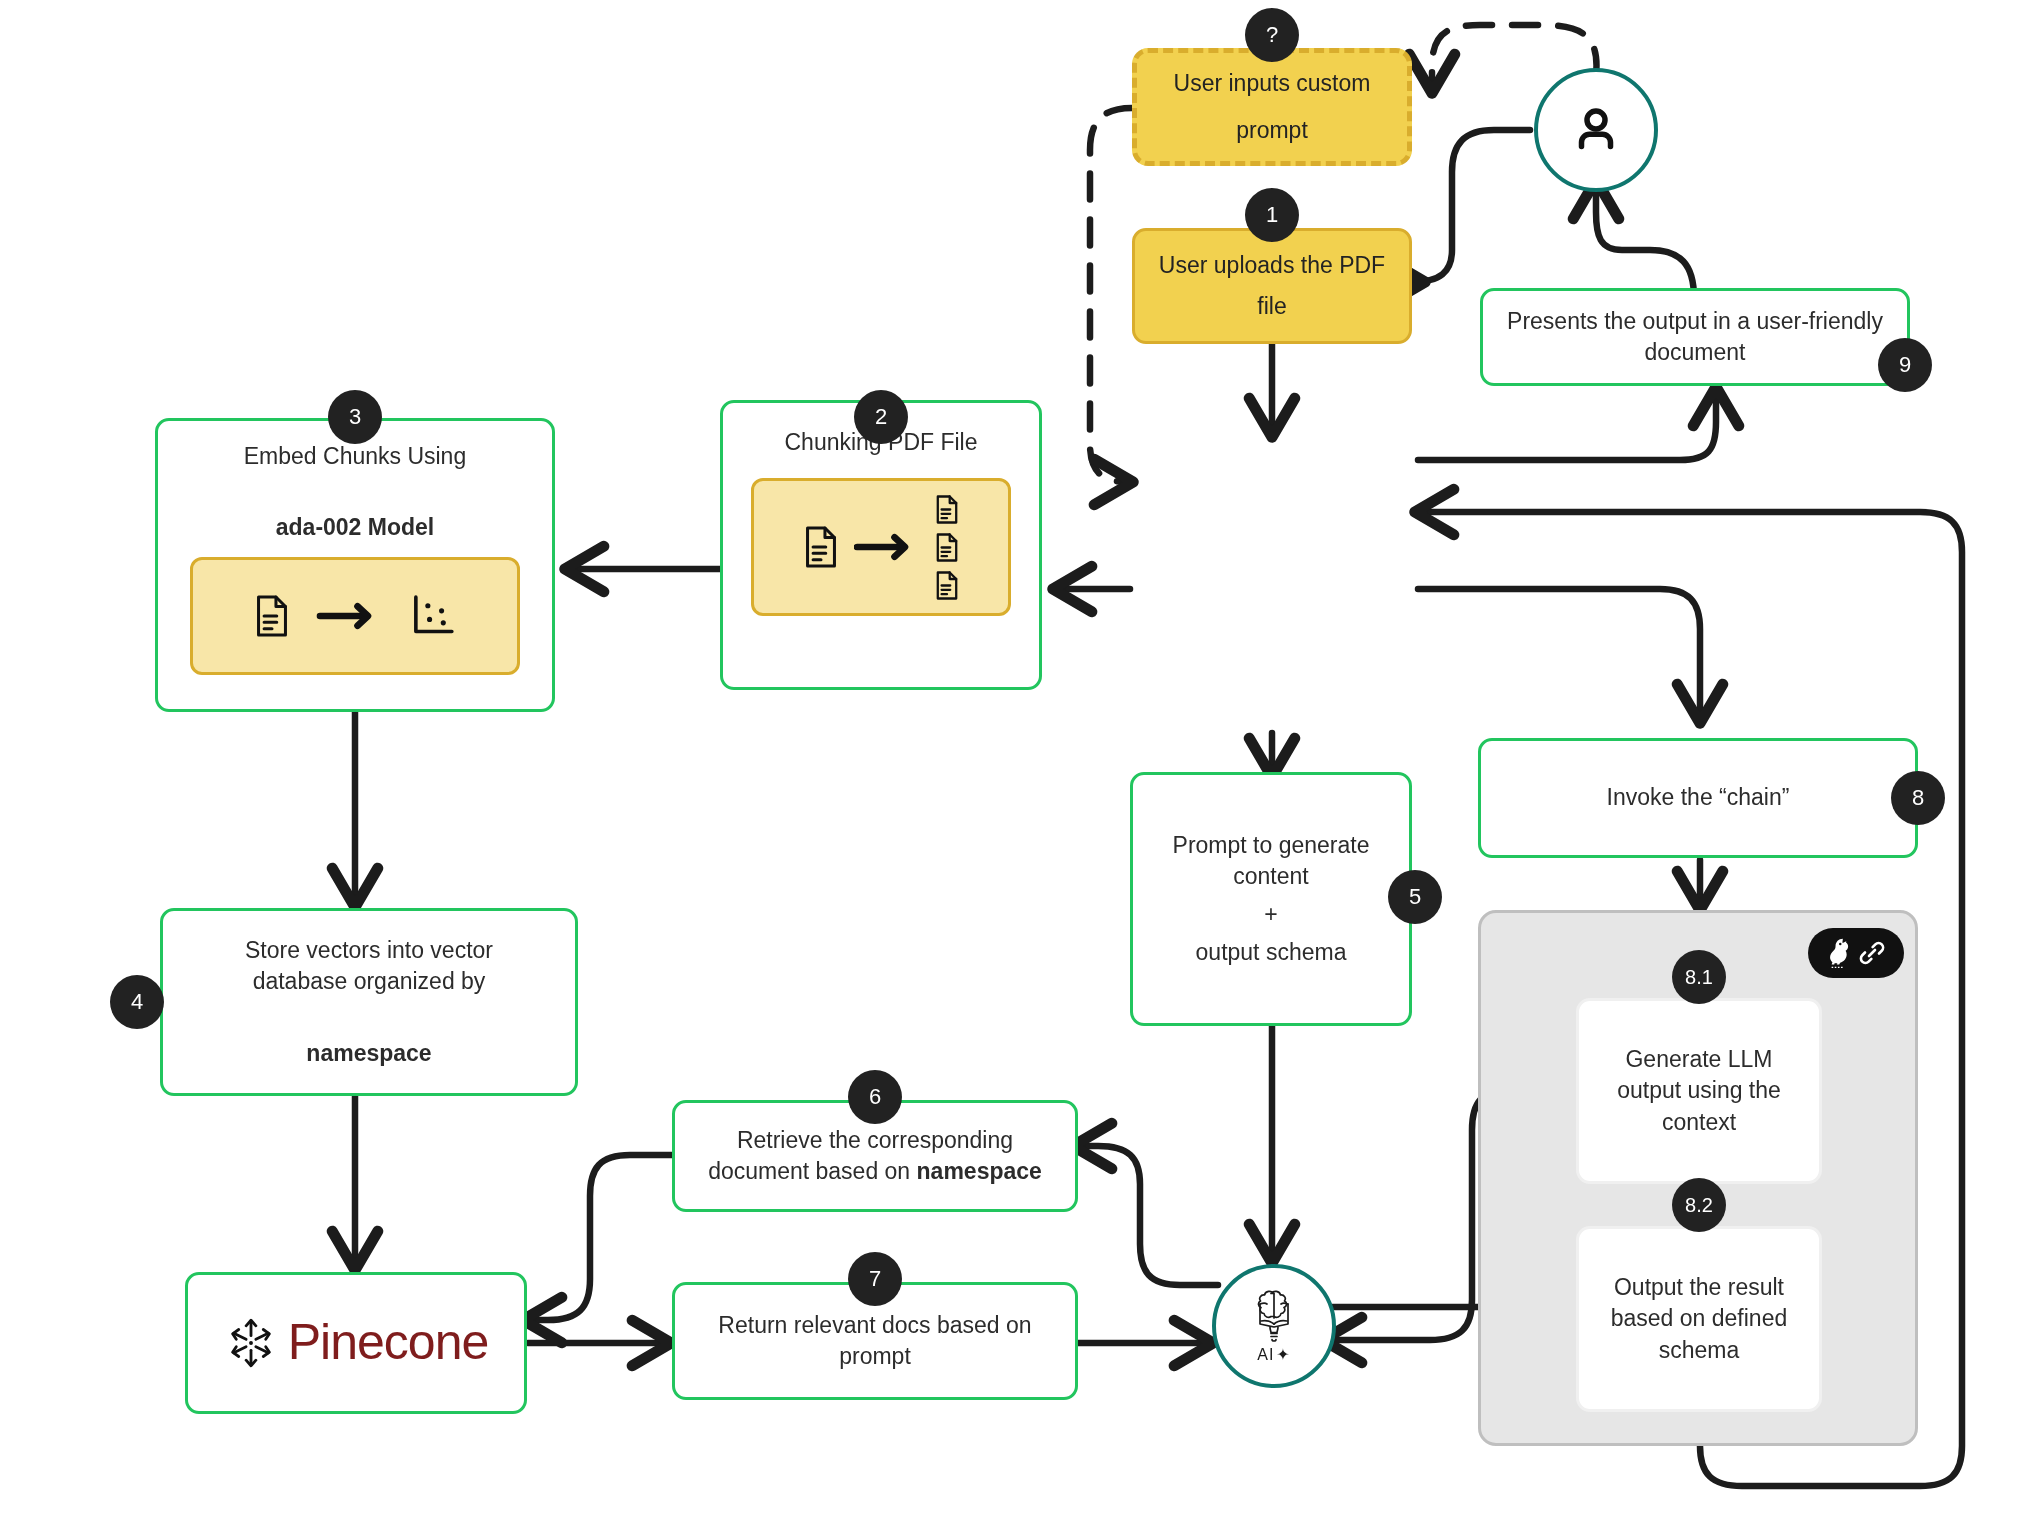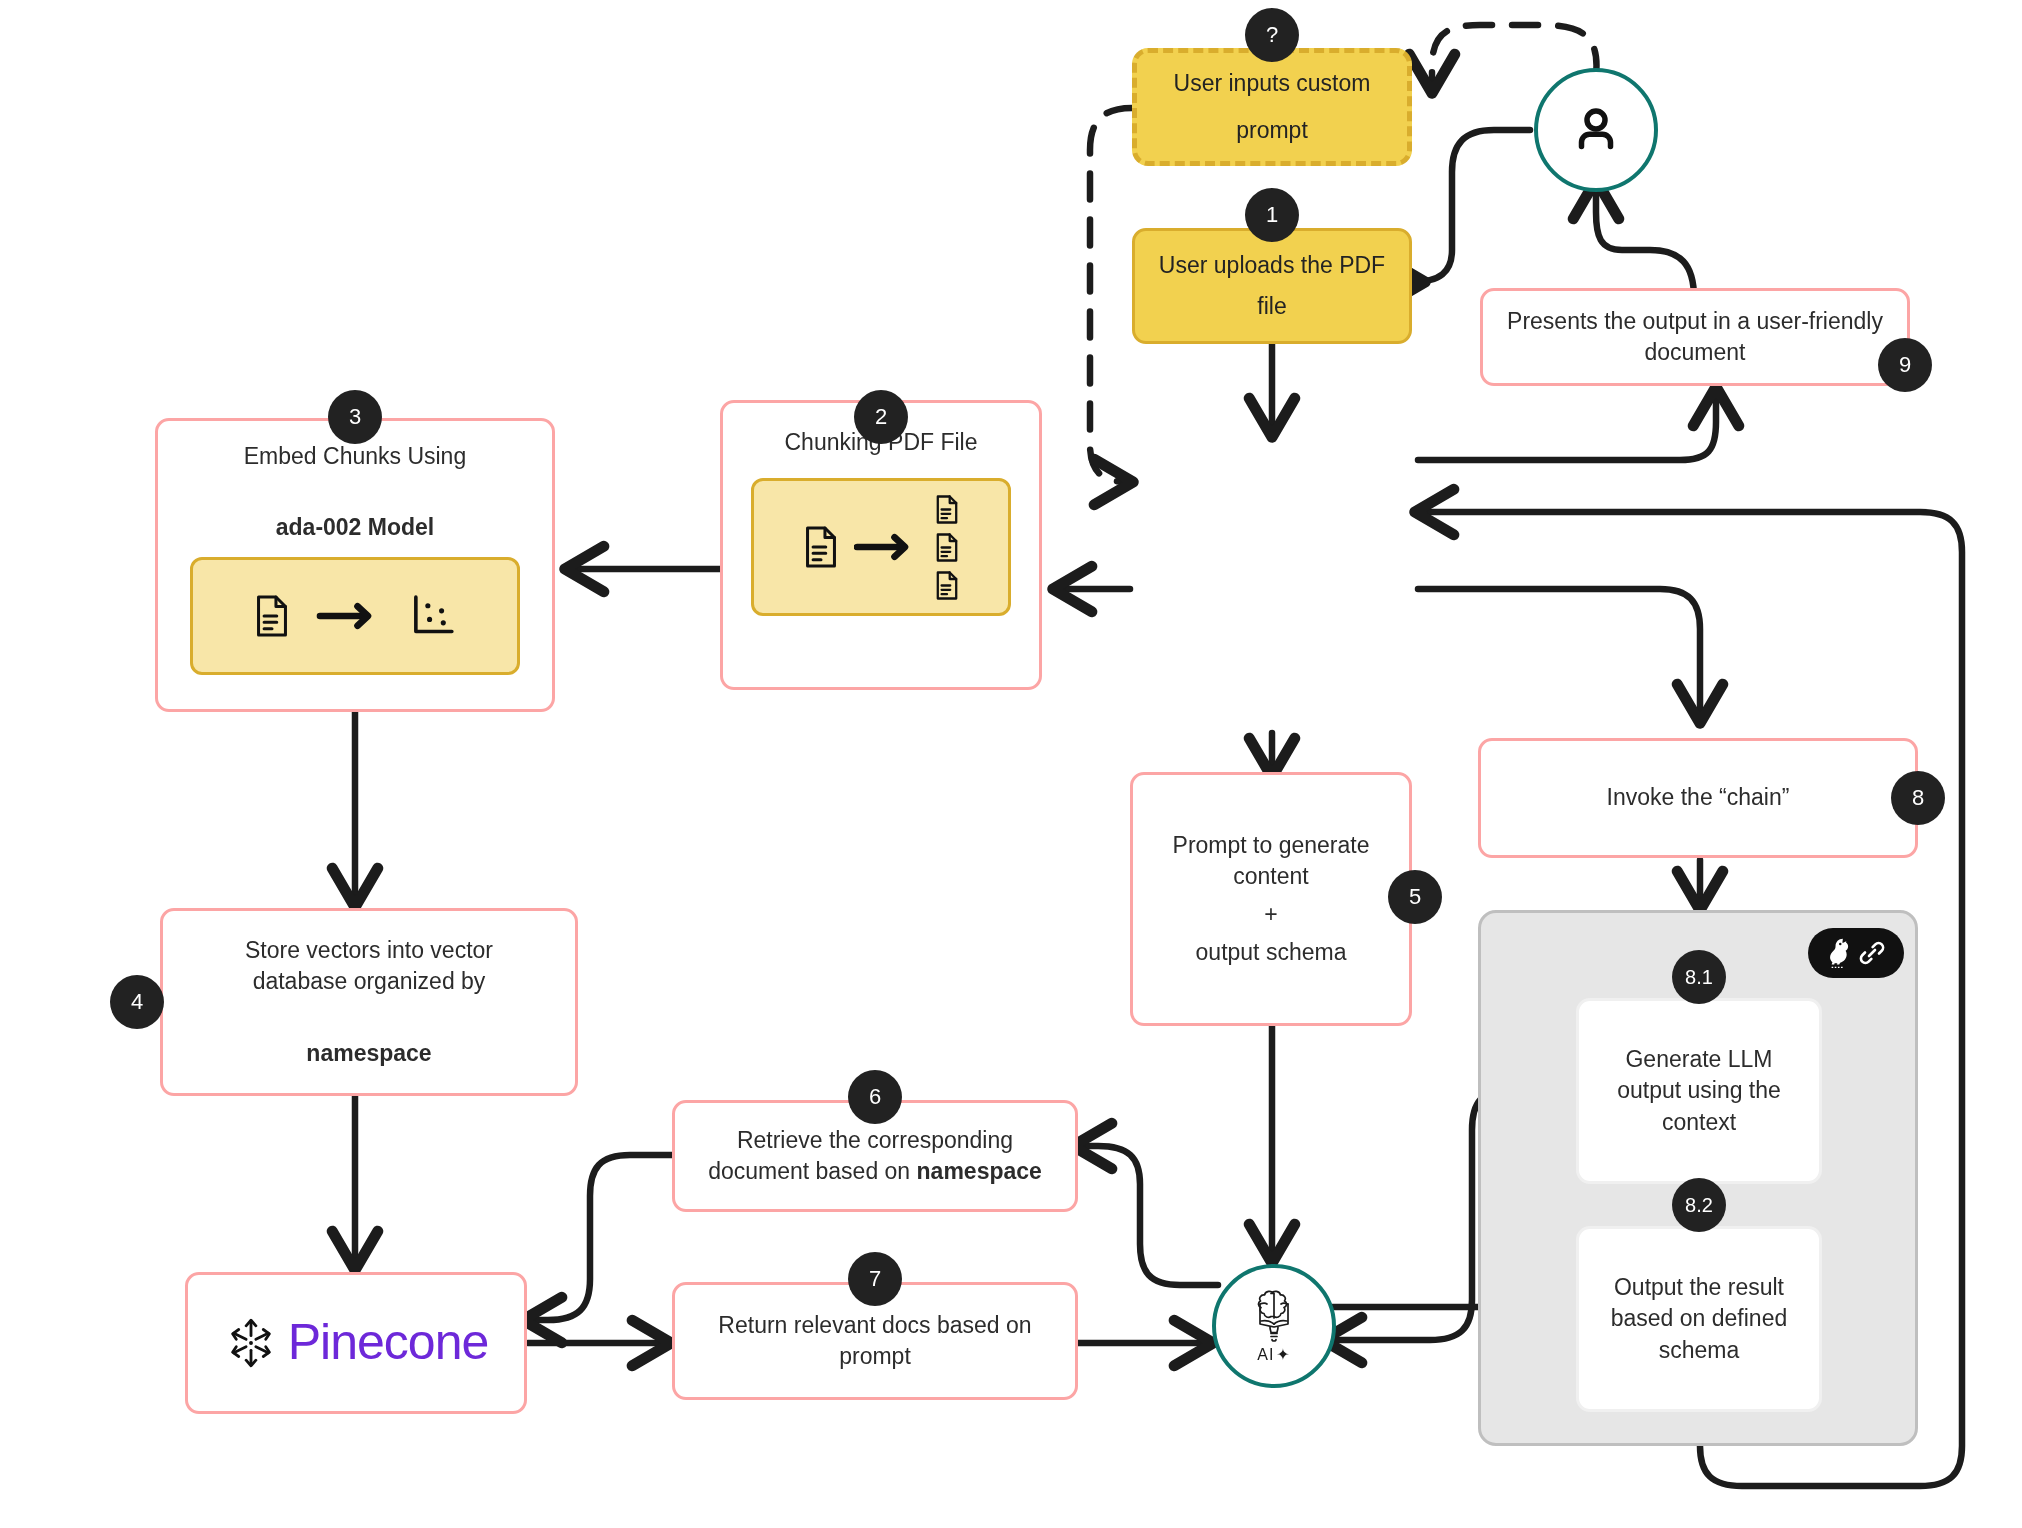--- a/index.html
+++ b/index.html
@@ -29,21 +29,21 @@
     display: flex;
     align-items: center;
     justify-content: center;
     flex-direction: column;
     text-align: center;
     line-height: 1.35;
   }
   
   .card {
     background: #ffffff;
-    border: 3px solid #fca5a5;
+    border: 3px solid #22c55e;
     border-radius: 14px;
     color: #2c2c2c;
     font-size: 23px;
     padding: 10px 16px;
   }
   
   .card-yellow {
     background: #f2d14f;
     border: 3px solid #d9ad2d;
     border-radius: 14px;
@@ -124,21 +124,21 @@
     z-index: 7;
   }
   .pinecone-wrap {
     display: flex;
     align-items: center;
     justify-content: center;
     gap: 10px;
   }
   .pinecone-word {
     font-size: 50px;
-    color: #6d28d9;
+    color: #7f1d1d;
     letter-spacing: -1px;
   }
   .ai-cap {
     font-size: 16px;
     letter-spacing: 1px;
     color: #1b1b1b;
     margin-top: 1px;
     display: flex;
     align-items: center;
     gap: 2px;

